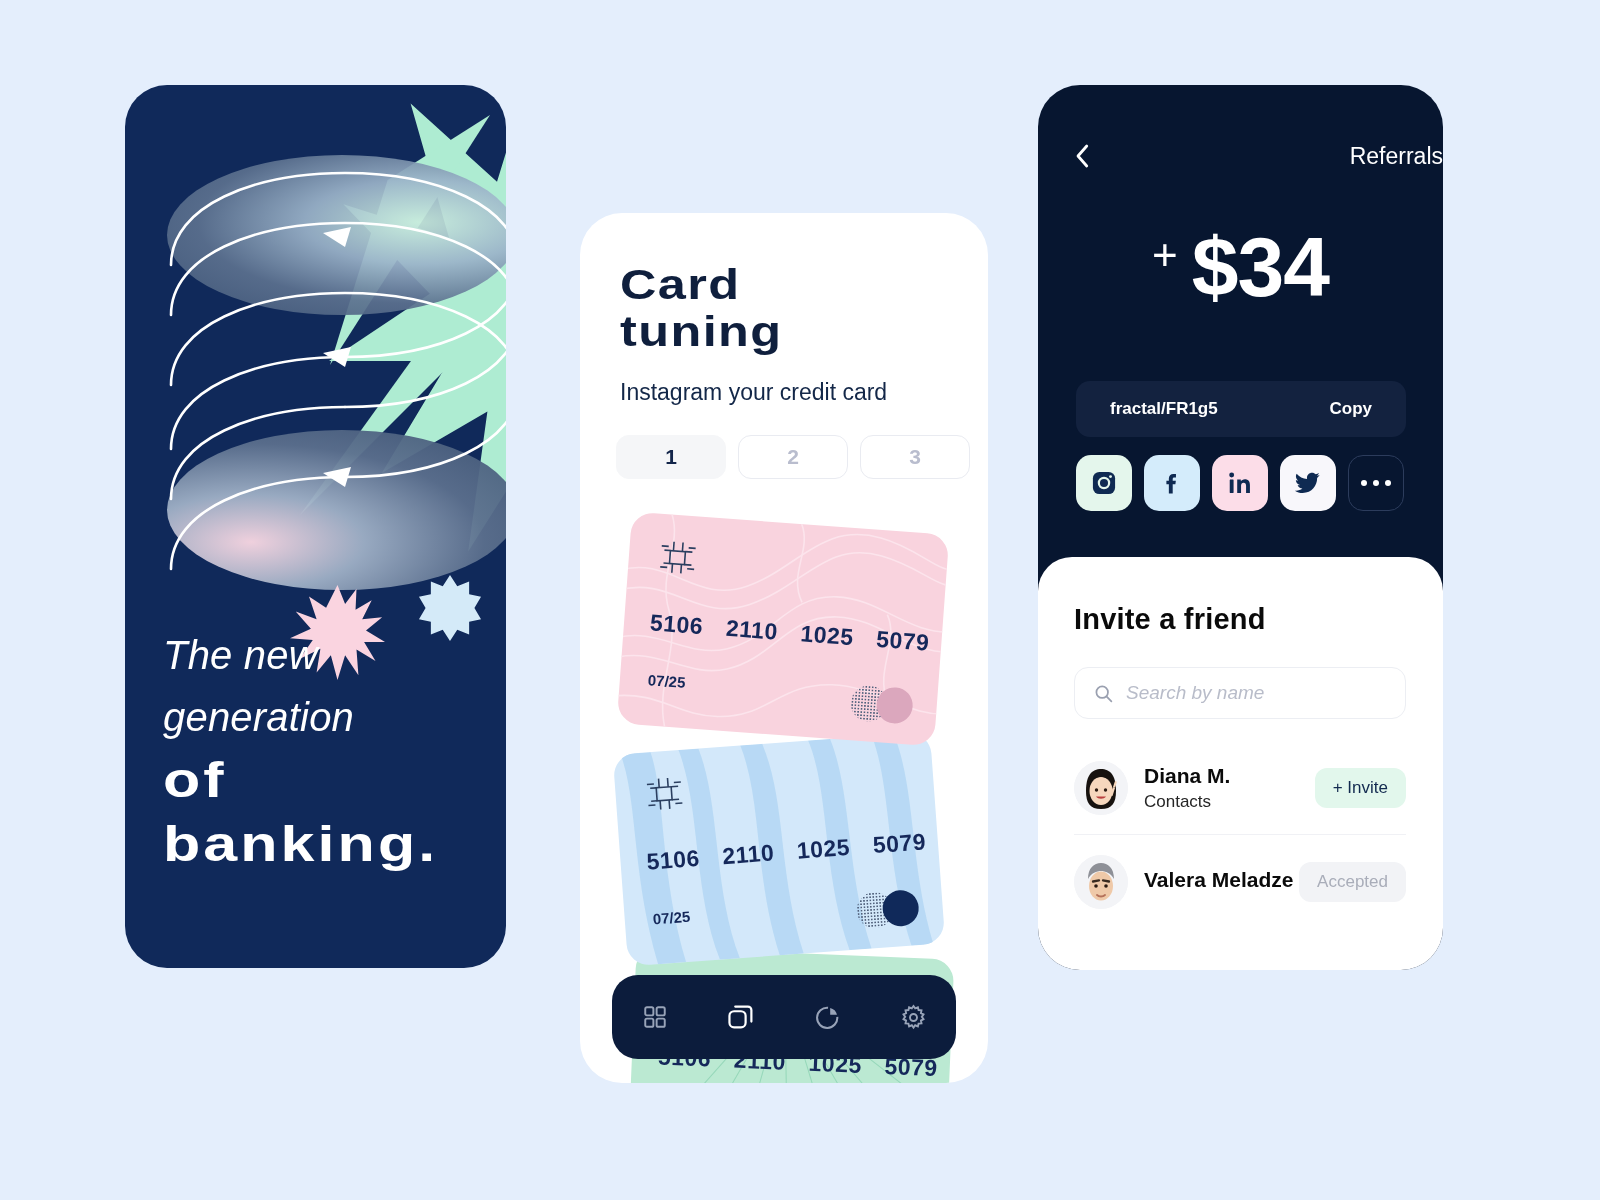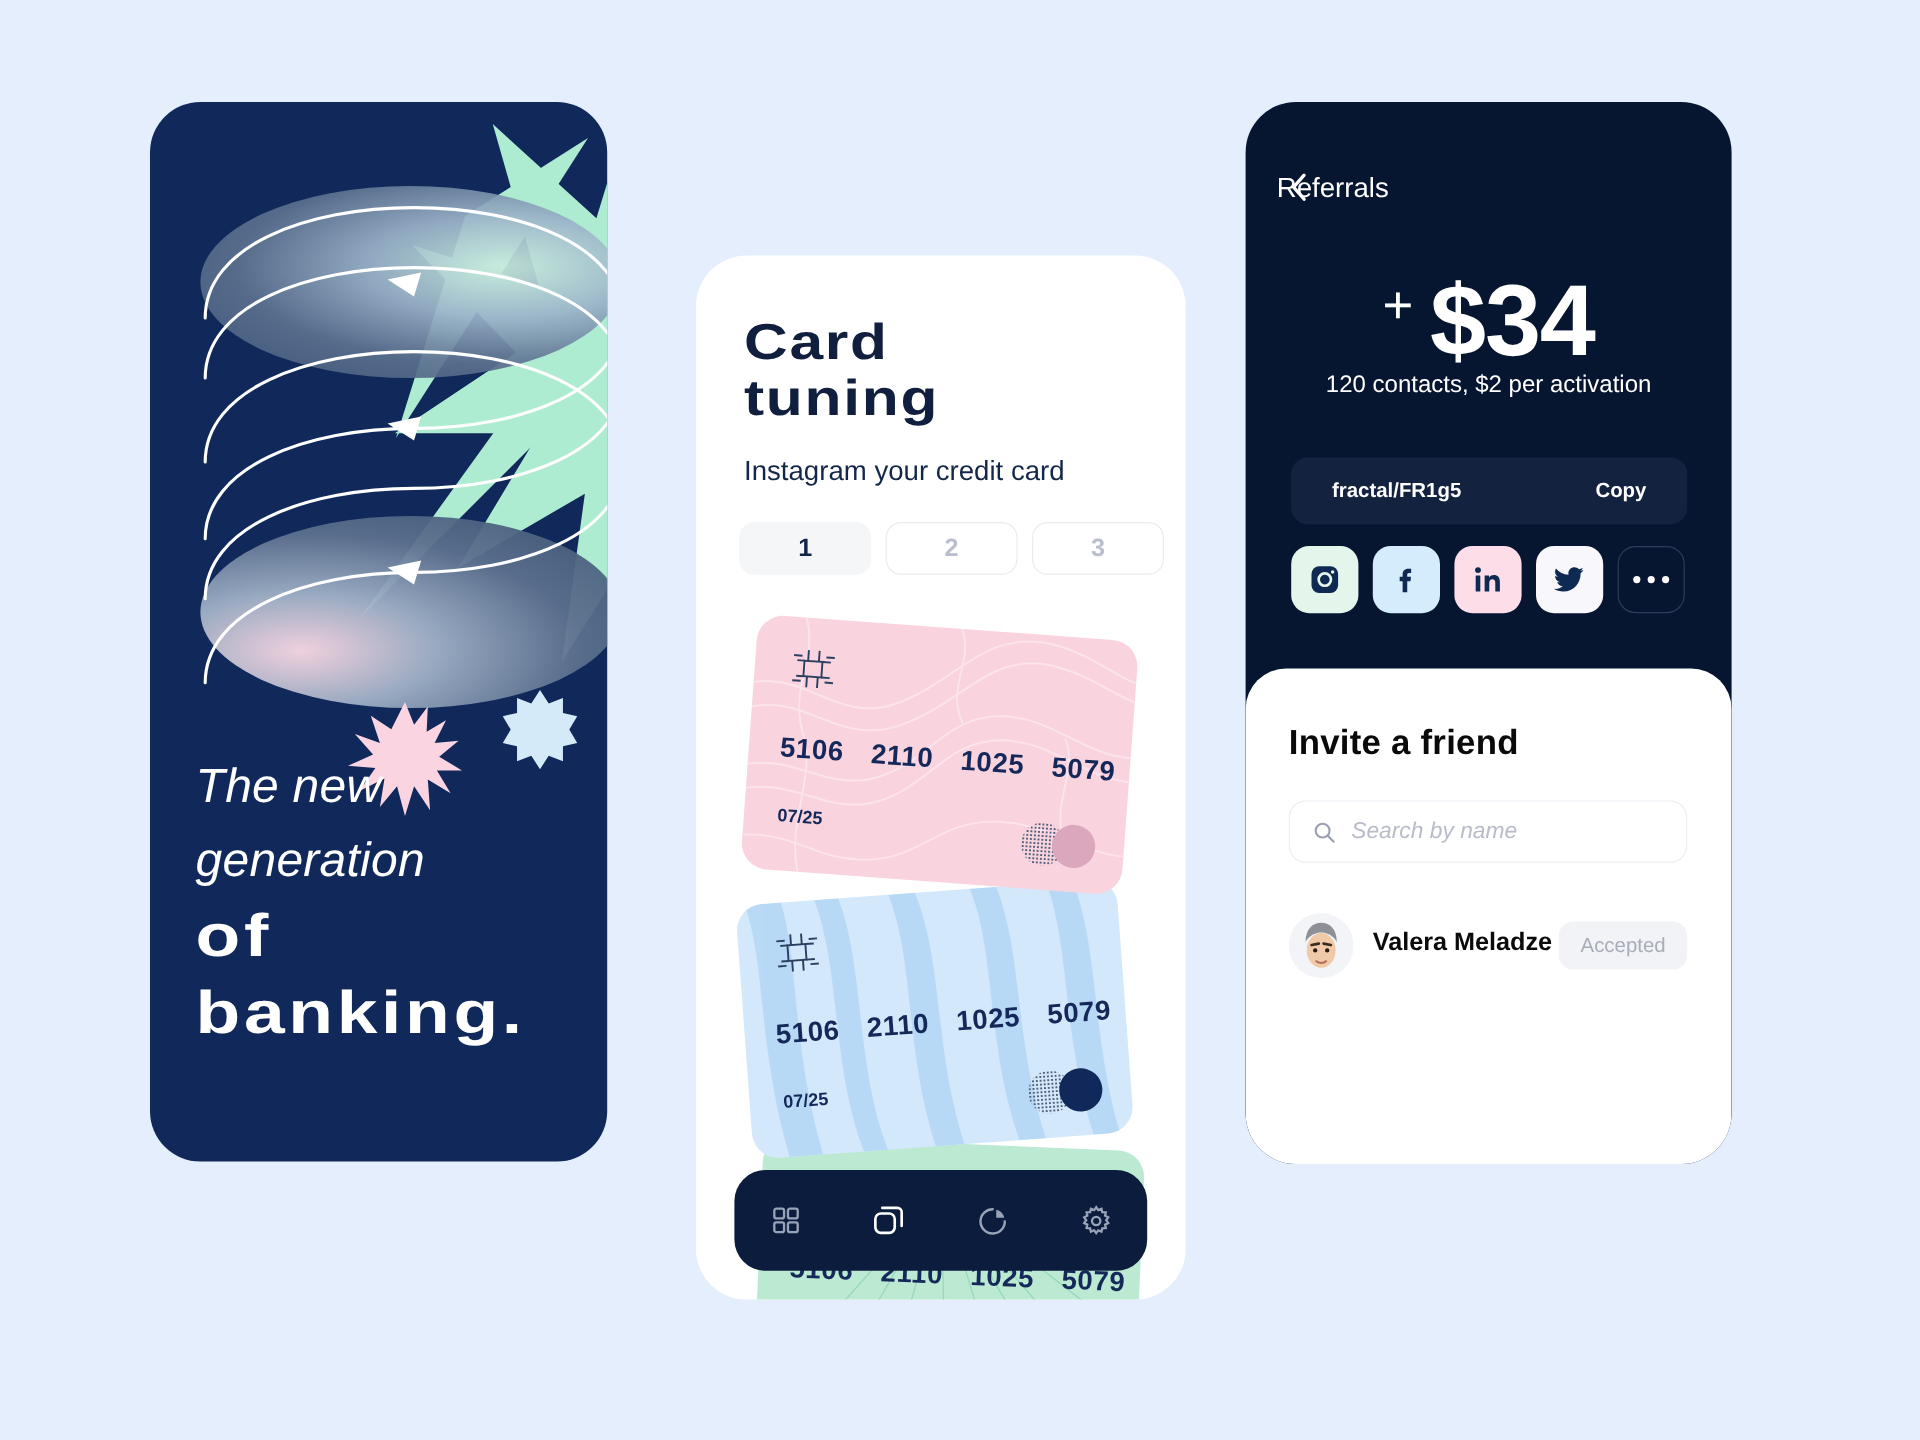--- a/index.html
+++ b/index.html
@@ -157,22 +157,22 @@
   .phone3 {
     position: absolute; left: 1038px; top: 85px;
     width: 405px; height: 885px;
     background: #071630;
     border-radius: 42px;
     overflow: hidden;
   }
   .p3-top { position: absolute; left: 0; top: 0; width: 405px; height: 490px; }
   .p3-back { position: absolute; left: 30px; top: 56px; width: 30px; height: 30px; cursor: pointer; }
   .p3-title {
-    position: absolute; top: 58px; left: 0; width: 405px; text-align: left;
-    color: #ffffff; font-size: 23px; font-weight: 400; padding-left: 26px;
+    position: absolute; top: 58px; left: 0; width: 405px; text-align: right;
+    color: #ffffff; font-size: 23px; font-weight: 400;
   }
   .p3-amount {
     position: absolute; top: 140px; left: 0; width: 405px; text-align: center;
     color: #ffffff; display: flex; align-items: center; justify-content: center; gap: 14px;
   }
   .p3-plus { font-size: 44px; font-weight: 400; line-height: 1; position: relative; top: -12px; }
   .p3-num  { font-size: 84px; font-weight: 700; line-height: 1; letter-spacing: -1px; }
   .p3-note {
     position: absolute; top: 225px; left: 0; width: 405px; text-align: center;
     color: #ffffff; font-size: 20px; font-weight: 500;
@@ -424,21 +424,20 @@
     <div class="p3-top">
       <svg class="p3-back" viewBox="0 0 24 24">
         <path d="M15,4 L8,12 L15,20" fill="none" stroke="#ffffff" stroke-width="2.2" stroke-linecap="round" stroke-linejoin="round"></path>
       </svg>
       <div class="p3-title">Referrals</div>
 
       <div class="p3-amount">
         <span class="p3-plus">+</span>
         <span class="p3-num">$34</span>
       </div>
-      <div class="p3-note">120 contacts, $2 per activation</div>
 
       <div class="code-box">
         <span class="code-val">fractal/FR1g5</span>
         <span class="code-copy">Copy</span>
       </div>
 
       <div class="socials">
         <div class="soc" style="background:#e4f6ec">
           <svg viewBox="0 0 24 24" width="28" height="28">
             <rect x="2.5" y="2.5" width="19" height="19" rx="5.5" fill="#0f2a52"></rect>
@@ -483,20 +482,40 @@
           <g fill="none" stroke="#9aa0b0" stroke-width="2" stroke-linecap="round">
             <circle cx="10.5" cy="10.5" r="6.6"></circle>
               <path d="M15.4,15.4 L21,21"></path>
           </g>
         </svg>
         <input type="text" placeholder="Search by name" style="">
       </div>
 
       <div class="contact-list">
 
+        <div class="crow">
+          <div class="avatar">
+            <svg viewBox="0 0 54 54" width="54" height="54">
+              <circle cx="27" cy="27" r="27" fill="#f3f4f7"></circle>
+              <path d="M12,30 C12,14 18,8 27,8 C36,8 42,14 42,30 C42,42 38,48 27,48 C16,48 12,42 12,30 Z" fill="#17120f"></path>
+              <ellipse cx="27" cy="30" rx="11.5" ry="14" fill="#f6d7bd"></ellipse>
+              <path d="M15.5,22 C17,12 22,9 27,9 C32,9 37,12 38.5,22 C36,17 31,16 27,16 C23,16 18,17 15.5,22 Z" fill="#17120f"></path>
+              <circle cx="22.5" cy="29" r="1.7" fill="#2b1b12"></circle>
+              <circle cx="31.5" cy="29" r="1.7" fill="#2b1b12"></circle>
+              <path d="M22,35.5 C24,38.5 30,38.5 32,35.5 Z" fill="#b9403f"></path>
+              <path d="M36,34 l3,-8 l2,1 l-2.5,8 Z" fill="#f6d7bd"></path>
+              <path d="M39,26 l2,-6 l2,0.8 l-2,6 Z" fill="#f6d7bd"></path>
+            </svg>
+          </div>
+          <div class="cinfo">
+            <div class="cname">Diana M.</div>
+            <div class="csrc">Contacts</div>
+          </div>
+          <div class="cbtn invite">+ Invite</div>
+        </div>
 
 
         <div class="crow">
           <div class="avatar">
             <svg viewBox="0 0 54 54" width="54" height="54">
               <circle cx="27" cy="27" r="27" fill="#f3f4f7"></circle>
               <ellipse cx="27" cy="31" rx="12" ry="14.5" fill="#efc9a8"></ellipse>
               <path d="M14,24 C14,13 20,8 27,8 C34,8 40,13 40,24 C37,18 31,16 27,16 C23,16 17,18 14,24 Z" fill="#8e9097"></path>
               <path d="M19,26.5 l6,-1.2" stroke="#3a2b20" stroke-width="2.3" stroke-linecap="round" fill="none"></path>
               <path d="M29,25.3 l6,1.2" stroke="#3a2b20" stroke-width="2.3" stroke-linecap="round" fill="none"></path>

